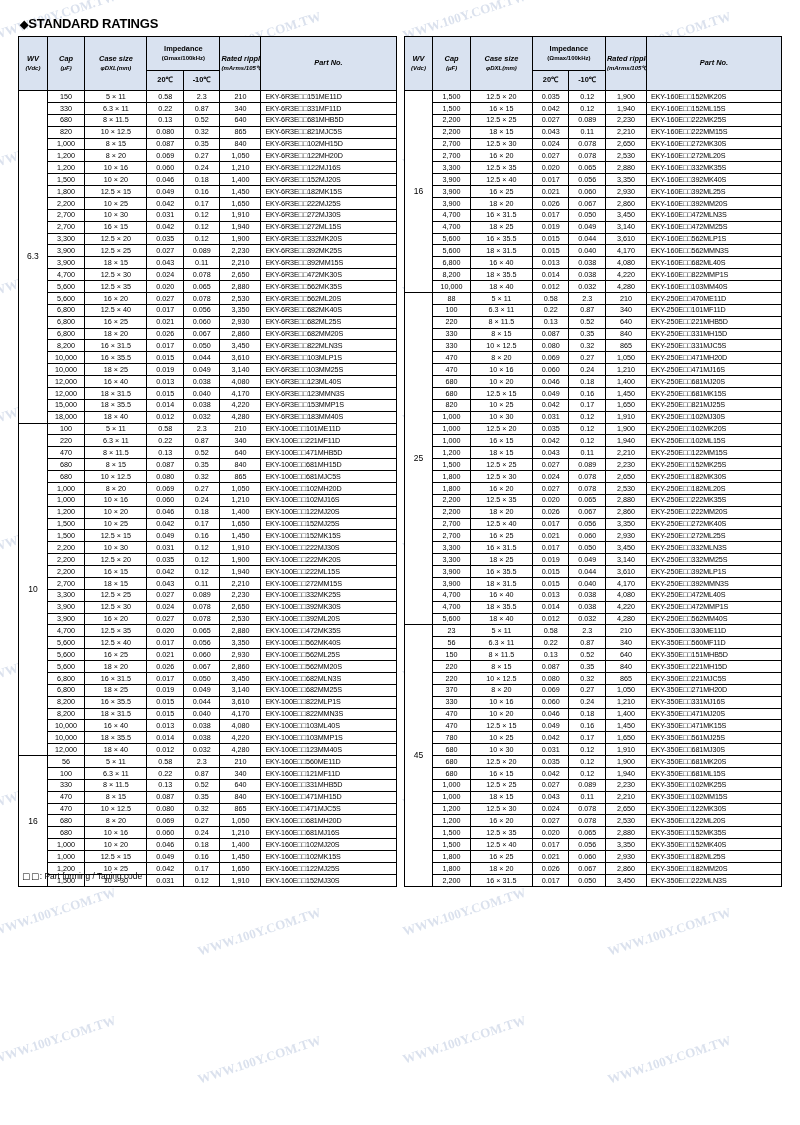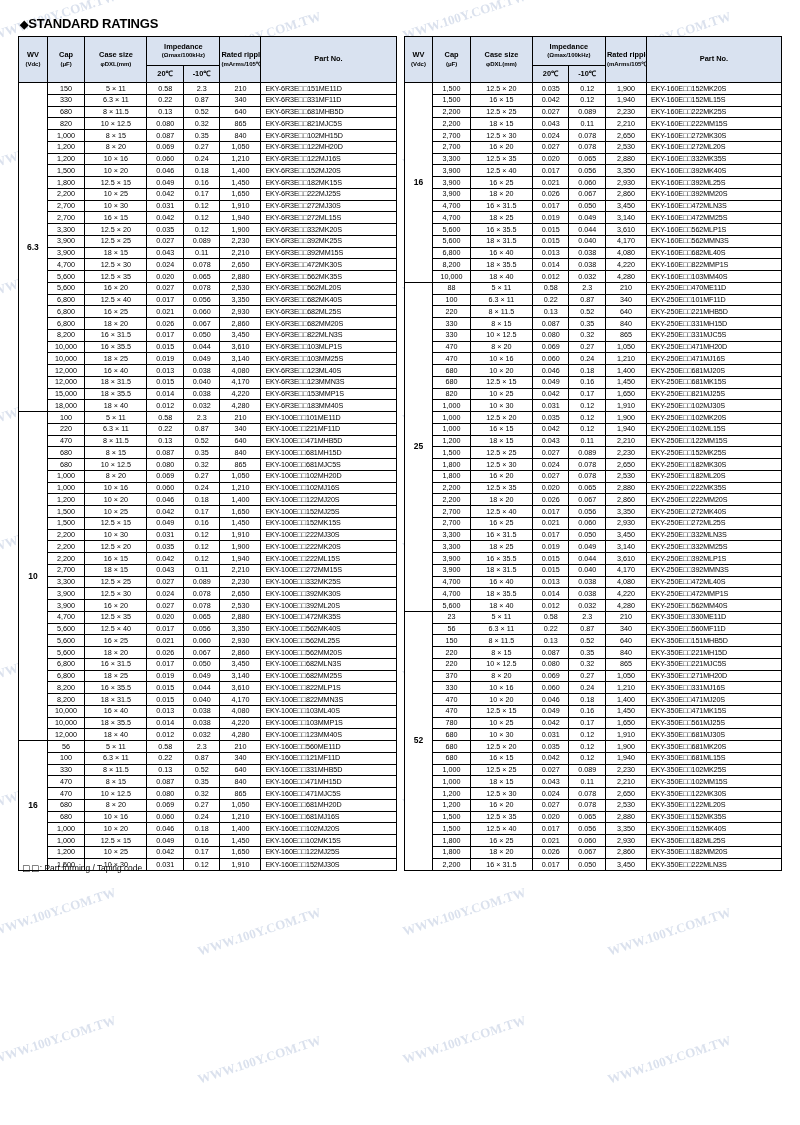--- a/index.html
+++ b/index.html
@@ -101,24 +101,24 @@
     overflow: hidden;
     white-space: nowrap;
   }
   thead th {
     background: #d9e2f0;
     font-weight: bold;
     font-size: 7.4px;
     padding: 1px 1px;
     line-height: 1.15;
   }
-  thead th.tall { height: 46px; }
+  thead th.tall { height: 54px; font-style: italic; }
   td.wv {
     background: #ffffff;
-    font-weight: bold;
+    font-weight: normal;
     font-size: 8.5px;
   }
   td.part {
     text-align: left;
     padding-left: 4px;
     font-size: 7.2px;
     letter-spacing: -0.1px;
   }
   td.case { text-align: center; }
   .colw-wv { width: 26px; }
@@ -1138,21 +1138,21 @@
           </tr>
           <tr>
             <td>5,600</td>
             <td class="case">18 × 40</td>
             <td>0.012</td>
             <td>0.032</td>
             <td>4,280</td>
             <td class="part">EKY-250E□□562MM40S</td>
           </tr>
           <tr class="grp-top">
-            <td class="wv" rowspan="22">52</td>
+            <td class="wv" rowspan="22">45</td>
             <td>23</td>
             <td class="case">5 × 11</td>
             <td>0.58</td>
             <td>2.3</td>
             <td>210</td>
             <td class="part">EKY-350E□□330ME11D</td>
           </tr>
           <tr>
             <td>56</td>
             <td class="case">6.3 × 11</td>

